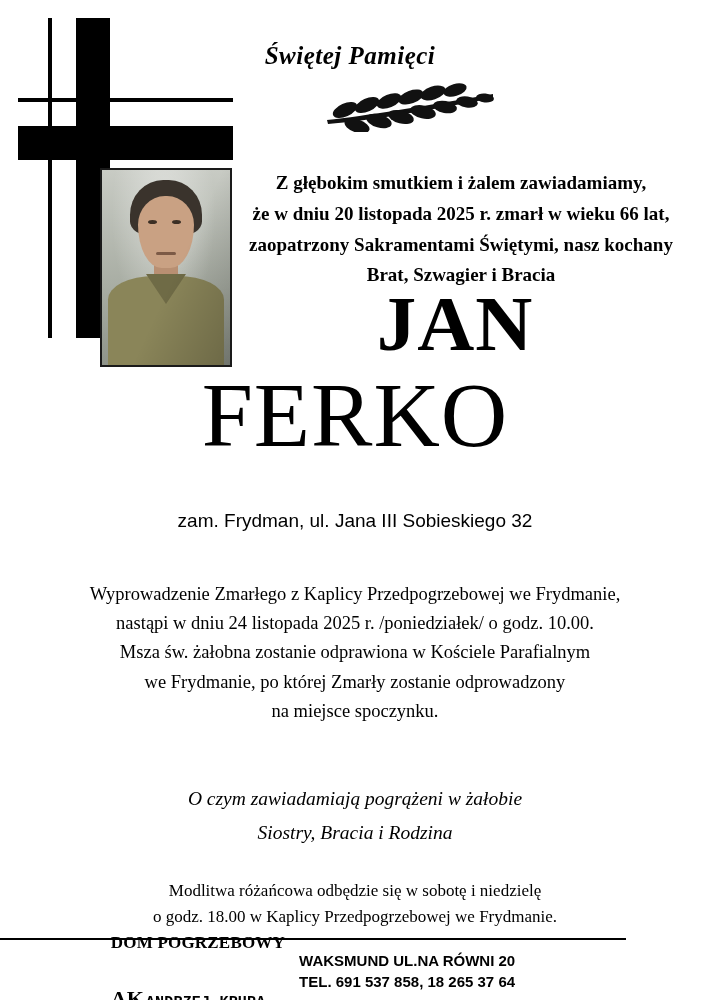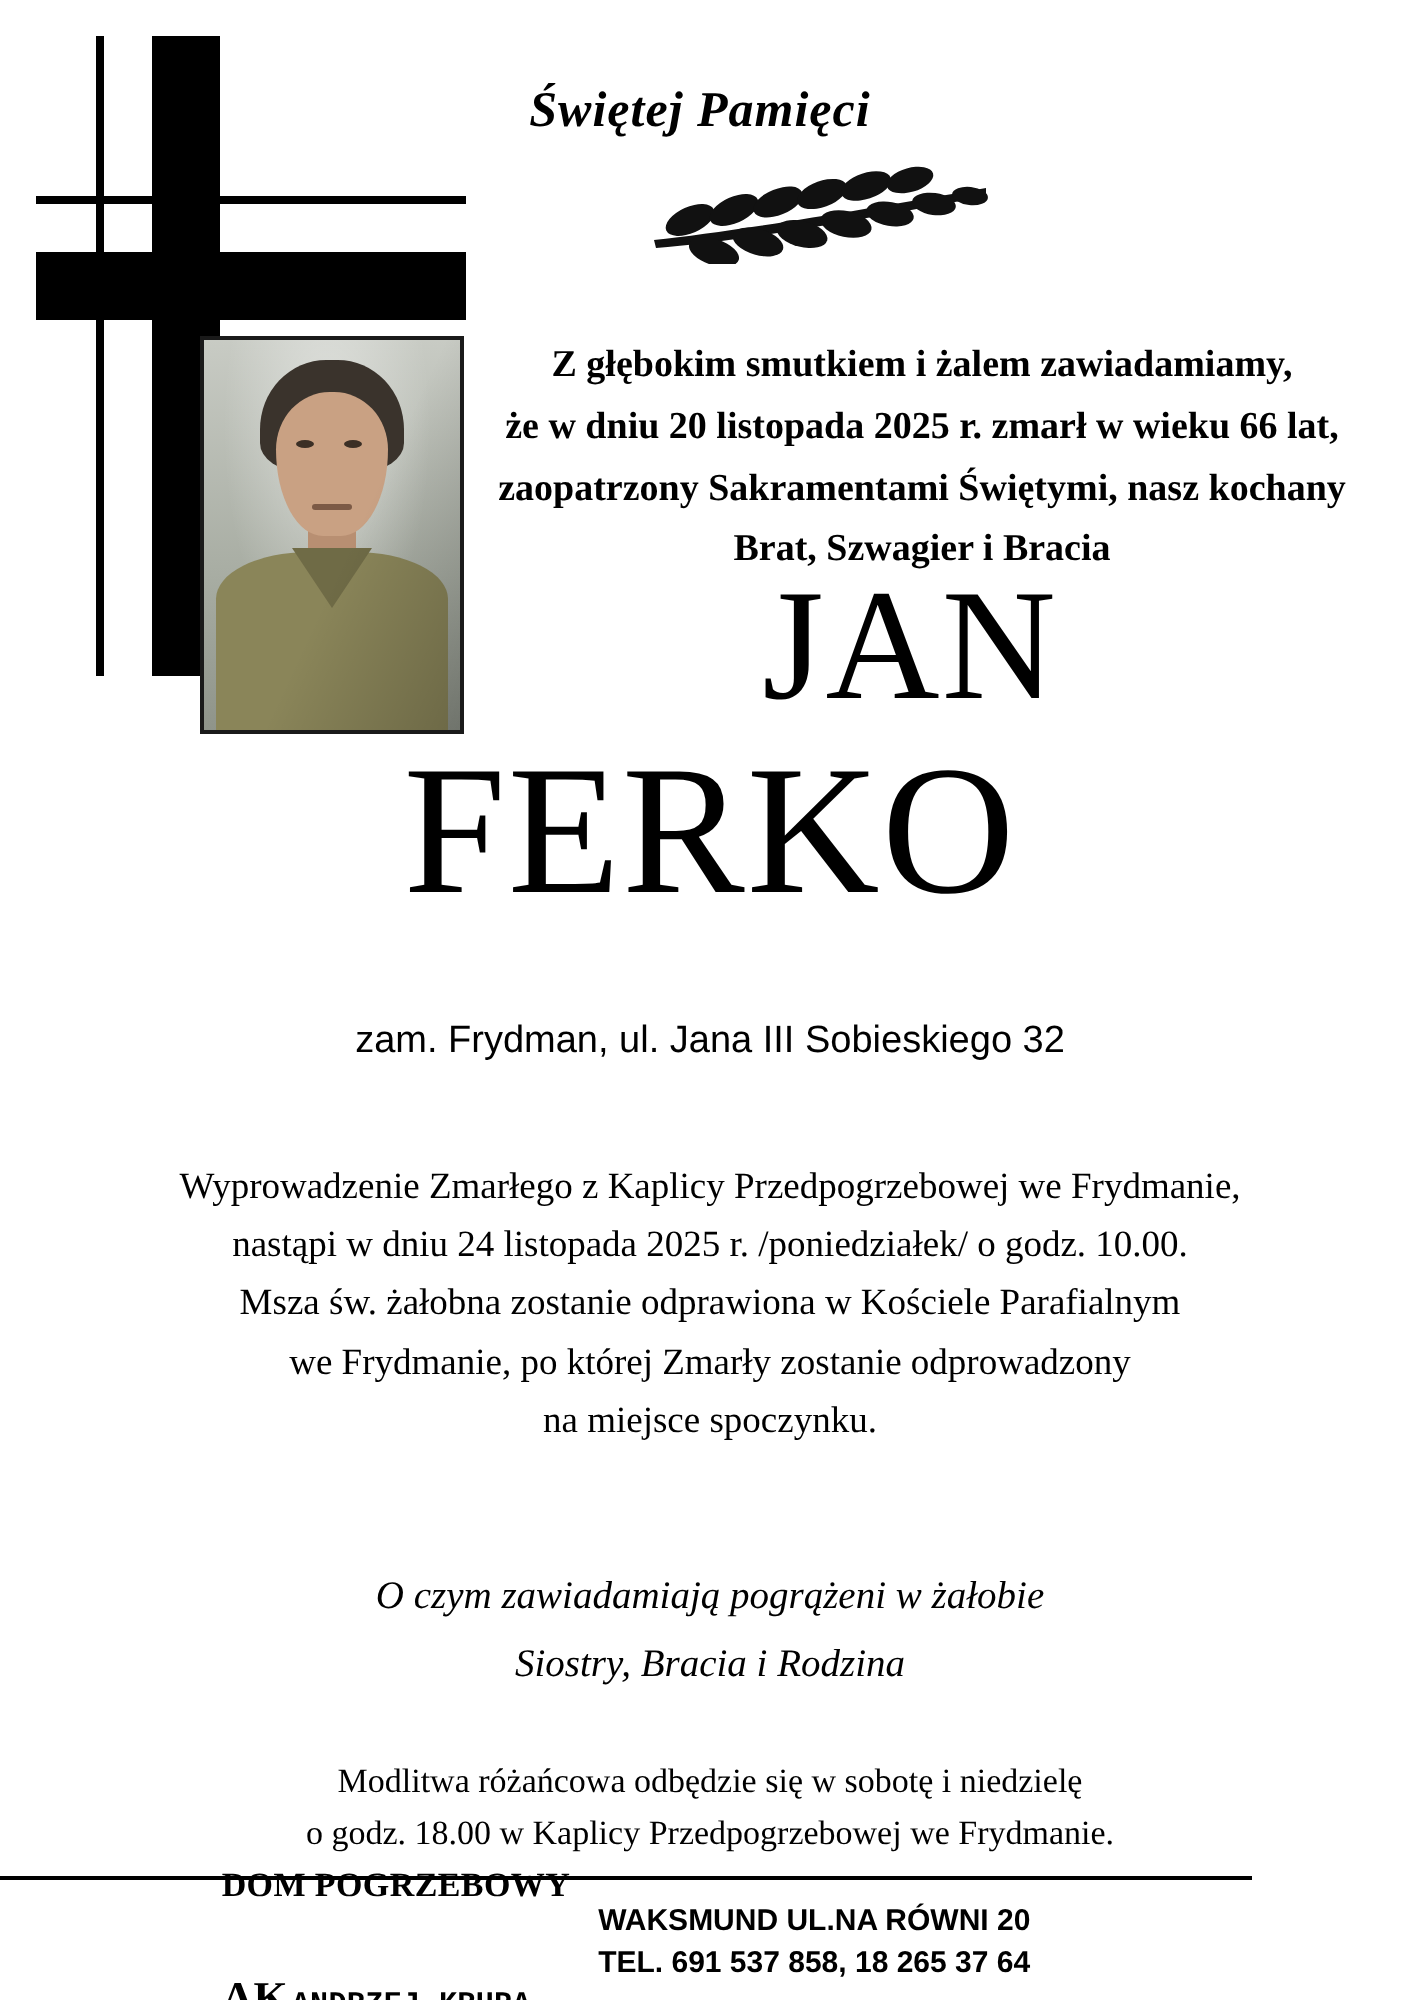--- a/index.html
+++ b/index.html
@@ -190,21 +190,21 @@
     font-size: 19px;
     font-weight: bold;
     line-height: 1.62;
   }
   .name-first {
     left: 0;
     top: 288px;
     padding-left: 210px;
     padding-right: 10px;
     font-size: 79px;
-    font-weight: normal;
+    font-weight: bold;
     line-height: 0.92;
     letter-spacing: 1px;
   }
   .name-last {
     left: 0;
     top: 372px;
     padding-left: 0px;
     padding-right: 0px;
     font-size: 92px;
     font-weight: normal;

